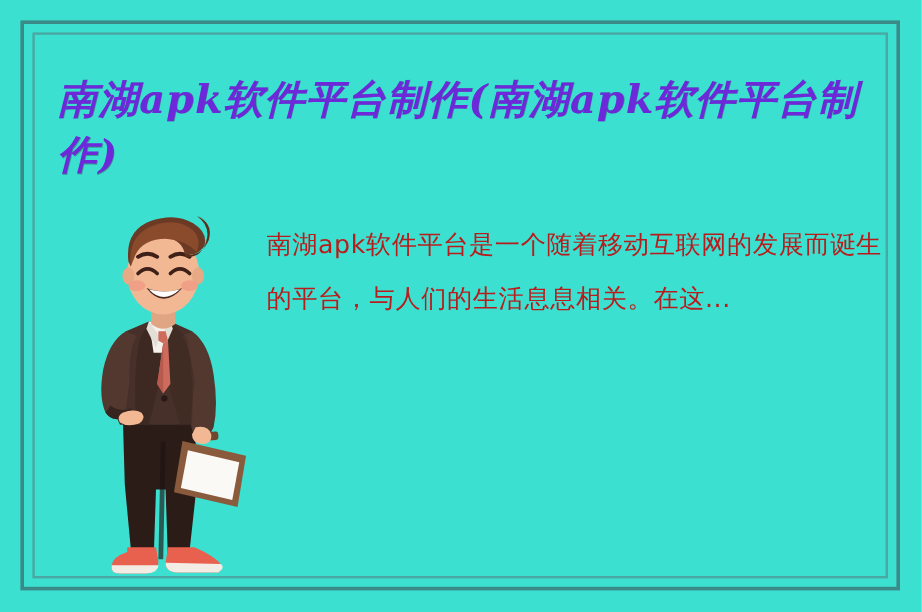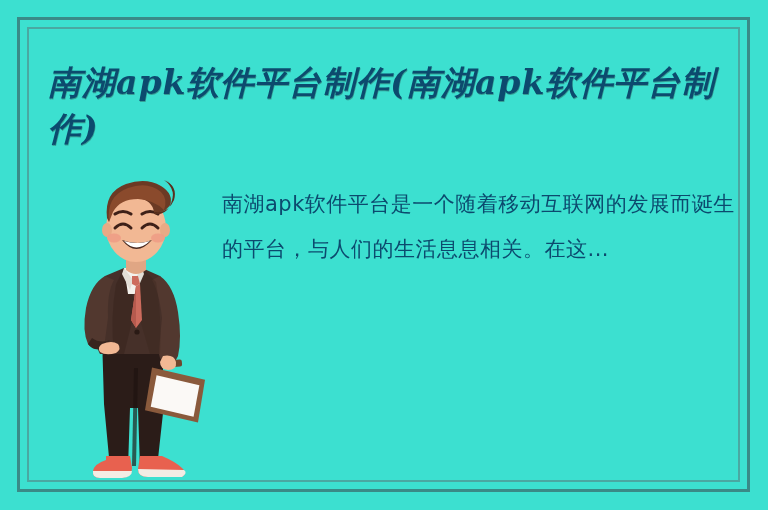--- a/index.html
+++ b/index.html
@@ -42,38 +42,38 @@
     box-sizing: border-box;
     pointer-events: none;
   }
 
   
   .title {
     position: absolute;
     left: 48px;
     top: 60px;
     width: 690px;
-    color: #0c4a6e;
+    color: #6d28d9;
     font-family: "DejaVu Serif", serif;
     font-size: 33px;
     font-weight: 700;
     font-style: italic;
     line-height: 46px;
     letter-spacing: 1px;
     white-space: pre-wrap;
     text-shadow: 0.5px 0.5px 0 rgba(40,40,40,0.35);
   }
 
   
   .body-text {
     position: absolute;
     left: 222px;
     top: 182px;
     width: 520px;
-    color: #0c4a6e;
+    color: #b91c1c;
     font-family: "DejaVu Sans", sans-serif;
     font-size: 21px;
     line-height: 45px;
     letter-spacing: 0.5px;
   }
 
   
   .illustration {
     position: absolute;
     left: 58px;

